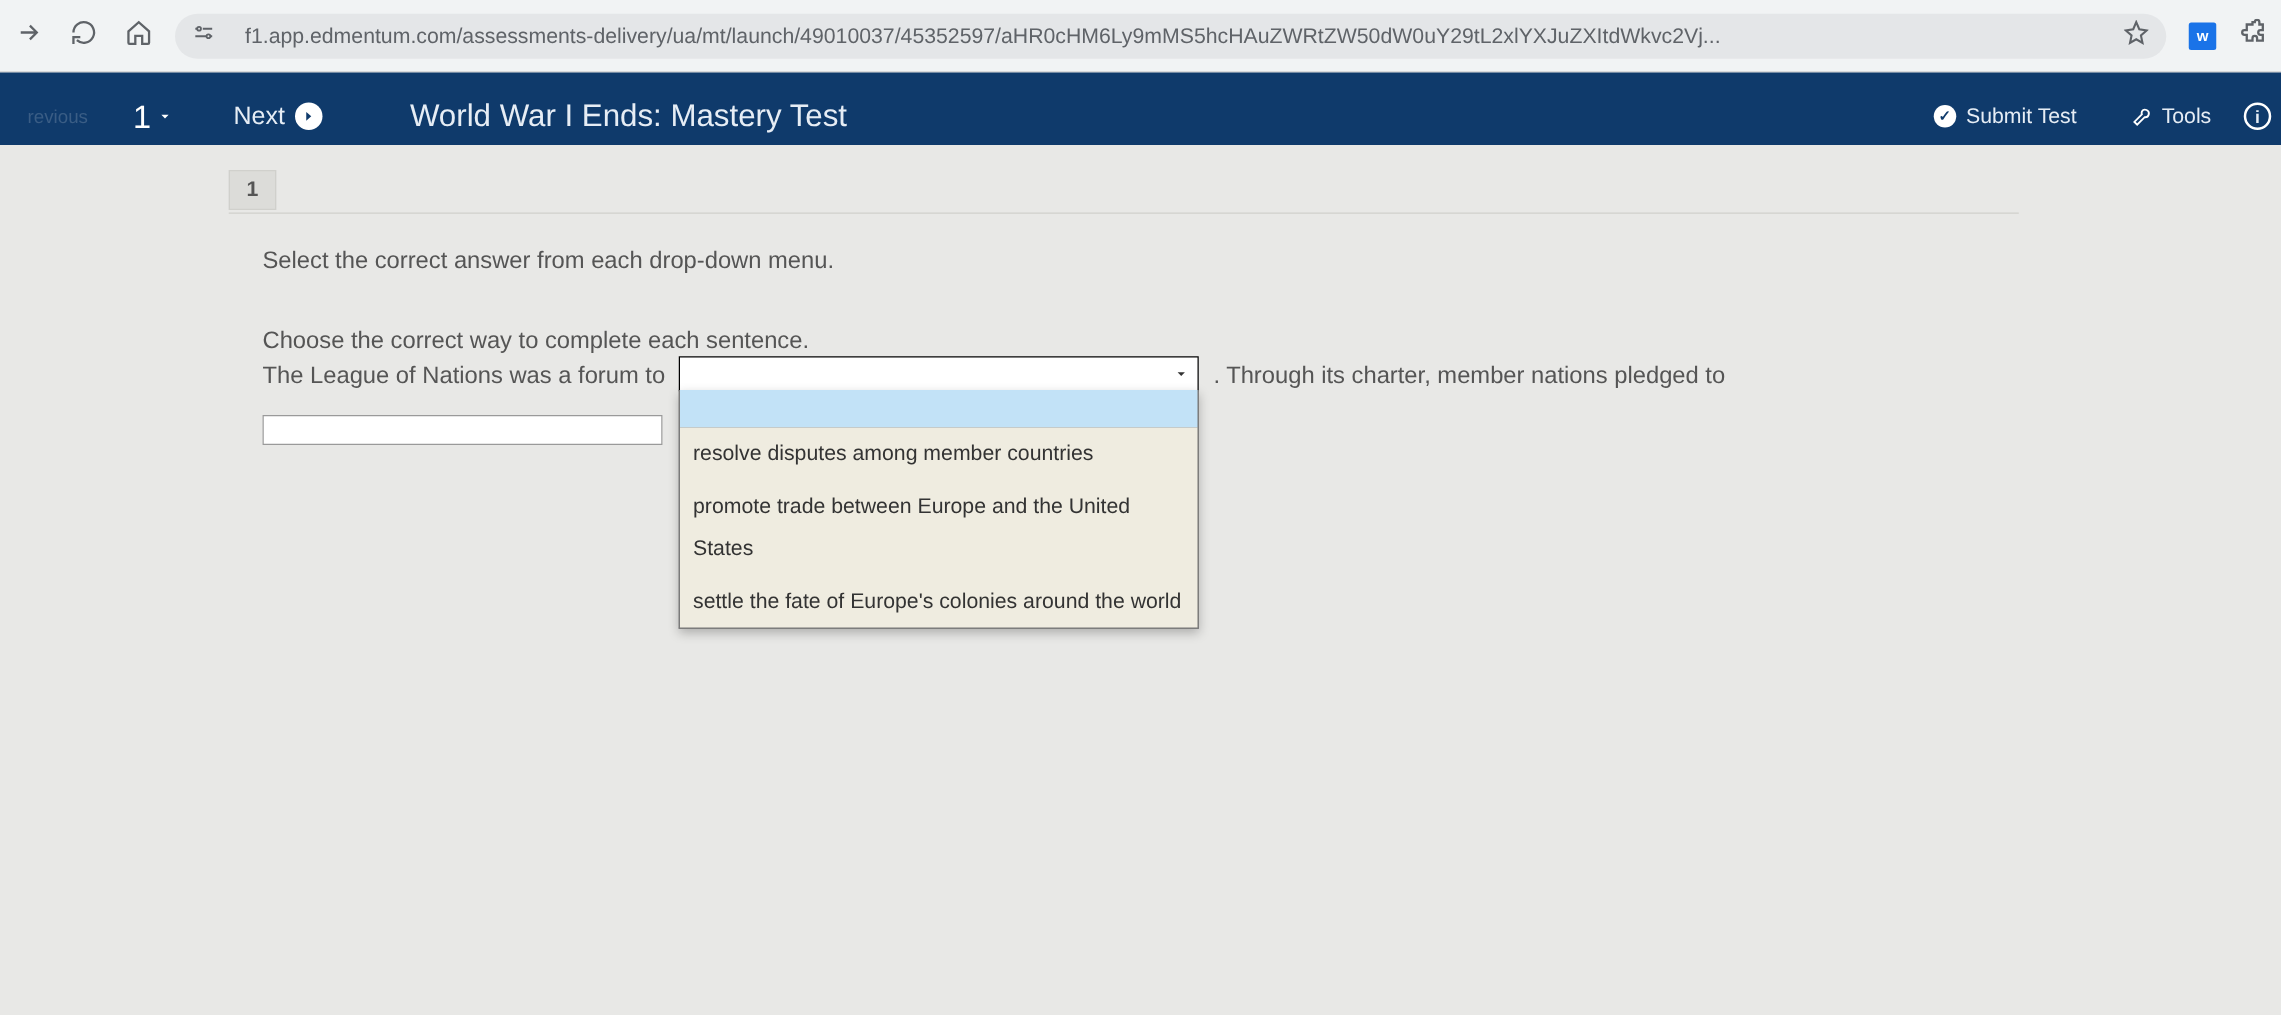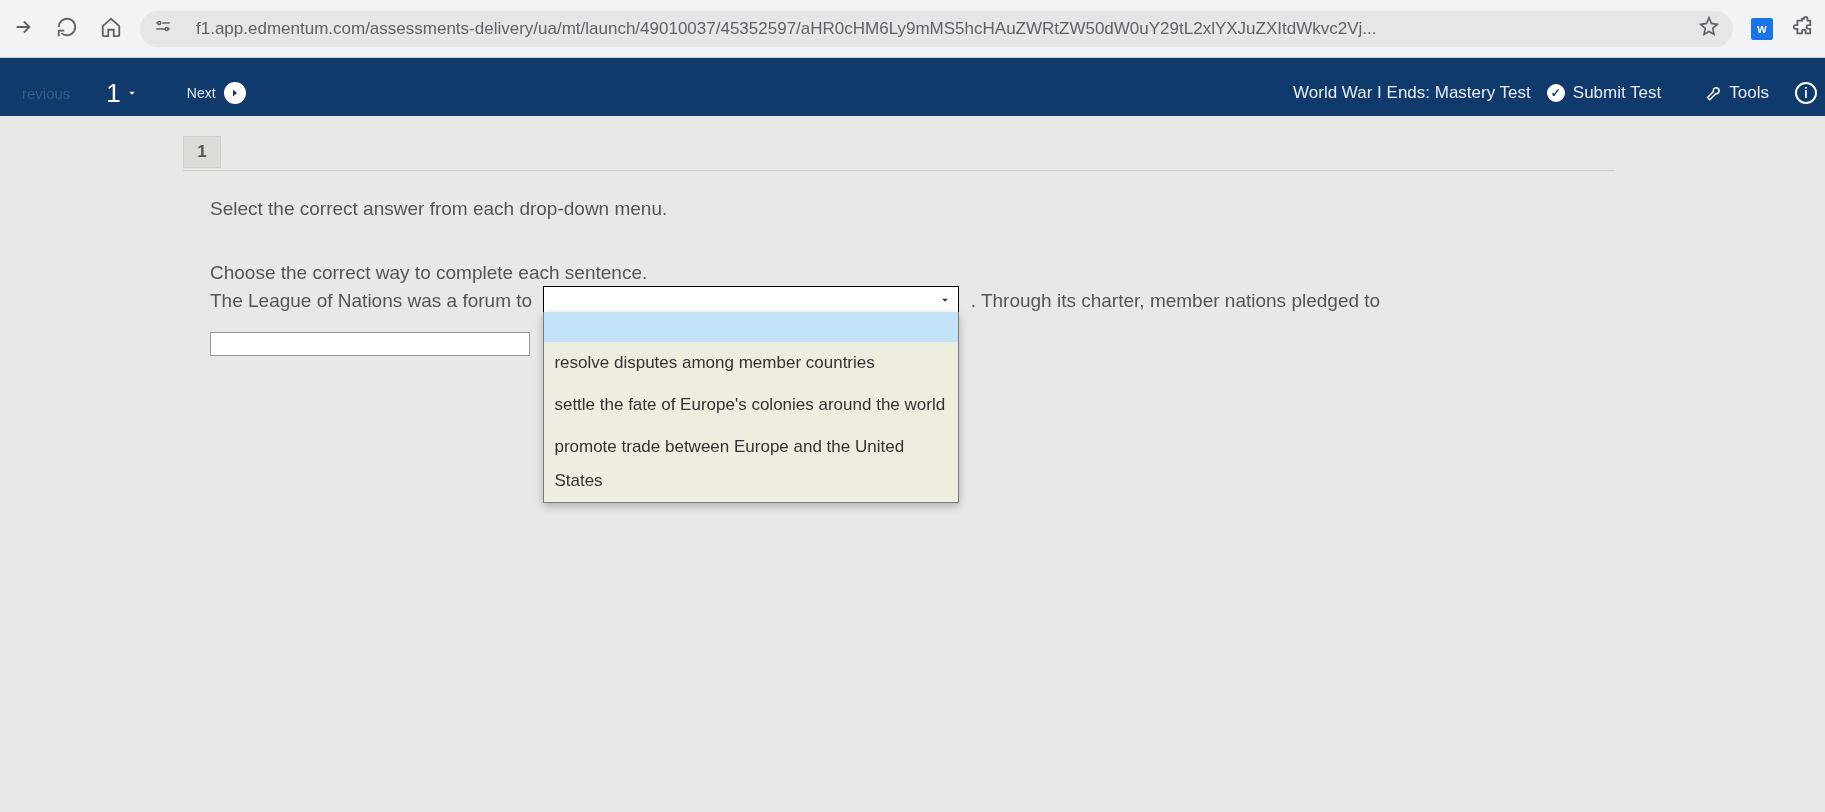--- a/index.html
+++ b/index.html
@@ -11,24 +11,24 @@
 .chrome-bar .omnibox { flex:1; height:36px; background:#e4e6e8; border-radius:18px; display:flex; align-items:center; padding:0 14px; gap:24px; color:#5f6368; font-size:17px; }
 .chrome-bar .omnibox .url { white-space:nowrap; overflow:hidden; text-overflow:ellipsis; flex:1; }
 .chrome-bar .right-icons { display:flex; gap:18px; align-items:center; color:#5f6368; }
 .blue-sq { width:22px; height:22px; background:#1a73e8; display:inline-flex; align-items:center; justify-content:center; color:#fff; font-weight:bold; font-size:12px; border-radius:2px; }
 
 
 .app-header { height:58px; background:#0f3a6b; color:#e6edf5; display:flex; align-items:center; padding:12px 0 0 4px; font-size:18px; }
 .app-header .prev { color:#3a5d85; font-size:15px; padding:0 18px; }
 .app-header .qnum { font-size:26px; color:#fff; padding:0 18px; display:flex; align-items:center; gap:4px; }
 .app-header .qnum svg { width:14px; height:14px; }
-.app-header .next { padding:0 30px; display:flex; align-items:center; gap:8px; font-size:14px; }
+.app-header .next { padding:0 30px; display:flex; align-items:center; gap:8px; font-size:20px; }
 .app-header .next .circ { width:22px; height:22px; border-radius:50%; background:#fff; display:inline-flex; align-items:center; justify-content:center; }
 .app-header .next .circ svg { width:12px; height:12px; }
-.app-header .title { font-size:17px; padding-left:40px; flex:1;text-align:right; }
+.app-header .title { font-size:25px; padding-left:40px; flex:1; }
 .app-header .right { display:flex; align-items:center; gap:10px; padding-right:8px; }
 .app-header .rbtn { display:flex; align-items:center; gap:8px; padding:0 16px; font-size:17px; }
 .app-header .rbtn .chk { width:18px; height:18px; border-radius:50%; background:#fff; display:inline-flex; align-items:center; justify-content:center; color:#0f3a6b; font-size:12px; font-weight:bold; }
 .app-header .tools-ic { width:18px; height:18px; }
 .app-header .info-circ { width:22px; height:22px; border-radius:50%; border:2px solid #fff; display:inline-flex; align-items:center; justify-content:center; font-weight:bold; font-size:14px; }
 
 
 .content { padding:0; position:relative; }
 .qtab { position:absolute; left:183px; top:20px; width:38px; height:32px; background:#dcdcd9; color:#555; display:flex; align-items:center; justify-content:center; font-weight:bold; font-size:17px; border:1px solid #d0d0cc; }
 .divider { position:absolute; left:183px; right:210px; top:54px; height:1px; background:#cfcfcb; }
@@ -127,22 +127,22 @@
       <span class="txt">The League of Nations was a forum to </span>
       <span class="dd1-wrap">
         <span class="dd1">
           <svg viewBox="0 0 24 24" fill="#333">
               <path d="M7 10l5 5 5-5z"></path>
             </svg>
         </span>
         <div class="dd-options">
           <div class="opt hl"></div>
           <div class="opt">resolve disputes among member countries</div>
+          <div class="opt">promote trade between Europe and the United States</div>
           <div class="opt">settle the fate of Europe's colonies around the world</div>
-          <div class="opt">promote trade between Europe and the United States</div>
         </div>
       </span>
       <span class="txt"> . Through its charter, member nations pledged to</span>
     </div>
     <div class="dd2-row">
       <span class="dd2"></span>
     </div>
   </div>
 </div>
 

